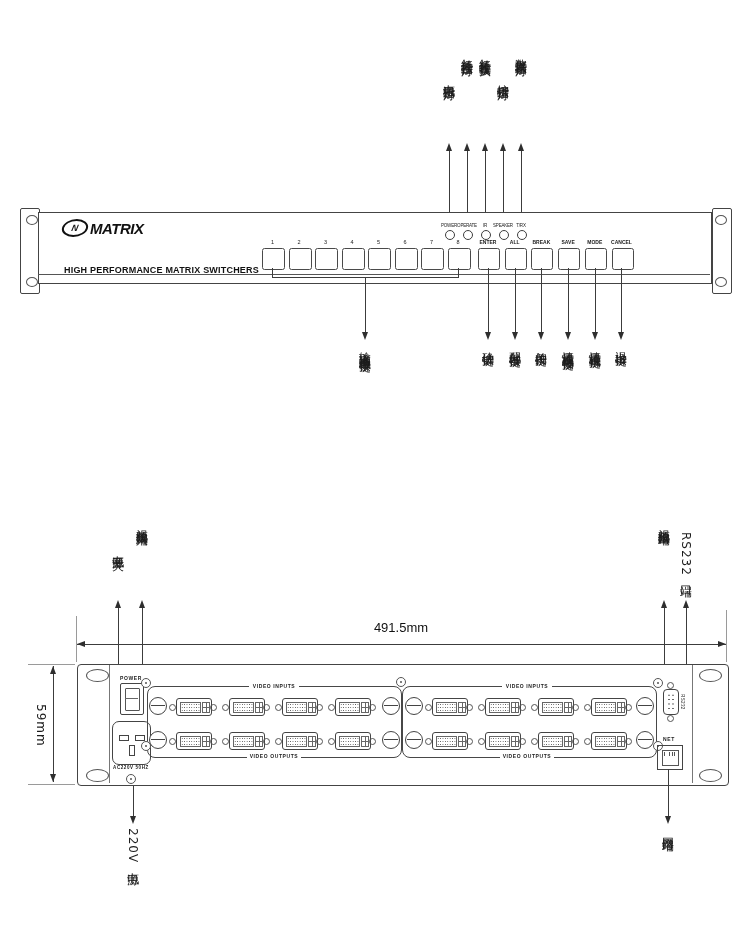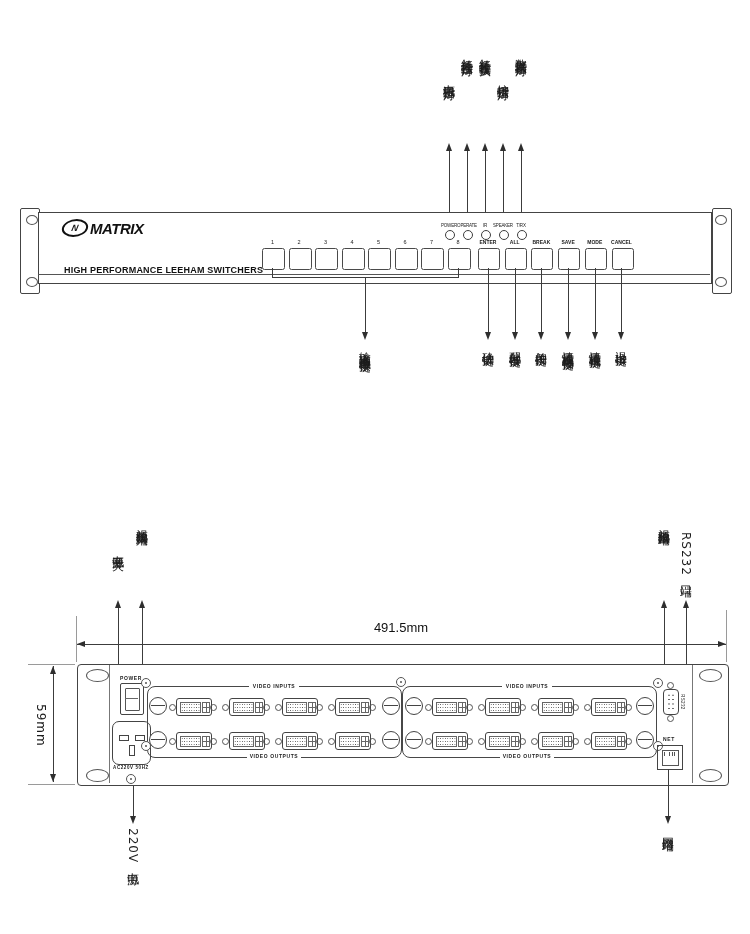--- a/index.html
+++ b/index.html
@@ -92,21 +92,21 @@
   <div class="ear" style="left:712px;top:208px;width:18px;height:84px"></div>
   <div class="earhole" style="left:715px;top:215px"></div>
   <div class="earhole" style="left:715px;top:277px"></div>
   <div class="face" style="left:38px;top:212px;width:672px;height:70px"></div>
   <div class="lh" style="left:38px;top:274px;width:672px;background:#555"></div>
 
   <div class="logo">
     <span class="lmark">N</span>
     <span class="lbrand">MATRIX</span>
   </div>
-  <div class="subtitle">HIGH PERFORMANCE LEEHAM SWITCHERS</div>
+  <div class="subtitle">HIGH PERFORMANCE MATRIX SWITCHERS</div>
 
   <div class="bnum" style="left:262px">1</div>
   <div class="bnum" style="left:288.5px">2</div>
   <div class="bnum" style="left:315px">3</div>
   <div class="bnum" style="left:341.5px">4</div>
   <div class="bnum" style="left:368px">5</div>
   <div class="bnum" style="left:394.5px">6</div>
   <div class="bnum" style="left:421px">7</div>
   <div class="bnum" style="left:447.5px">8</div>
   <div class="pbtn" style="left:262px"></div>

